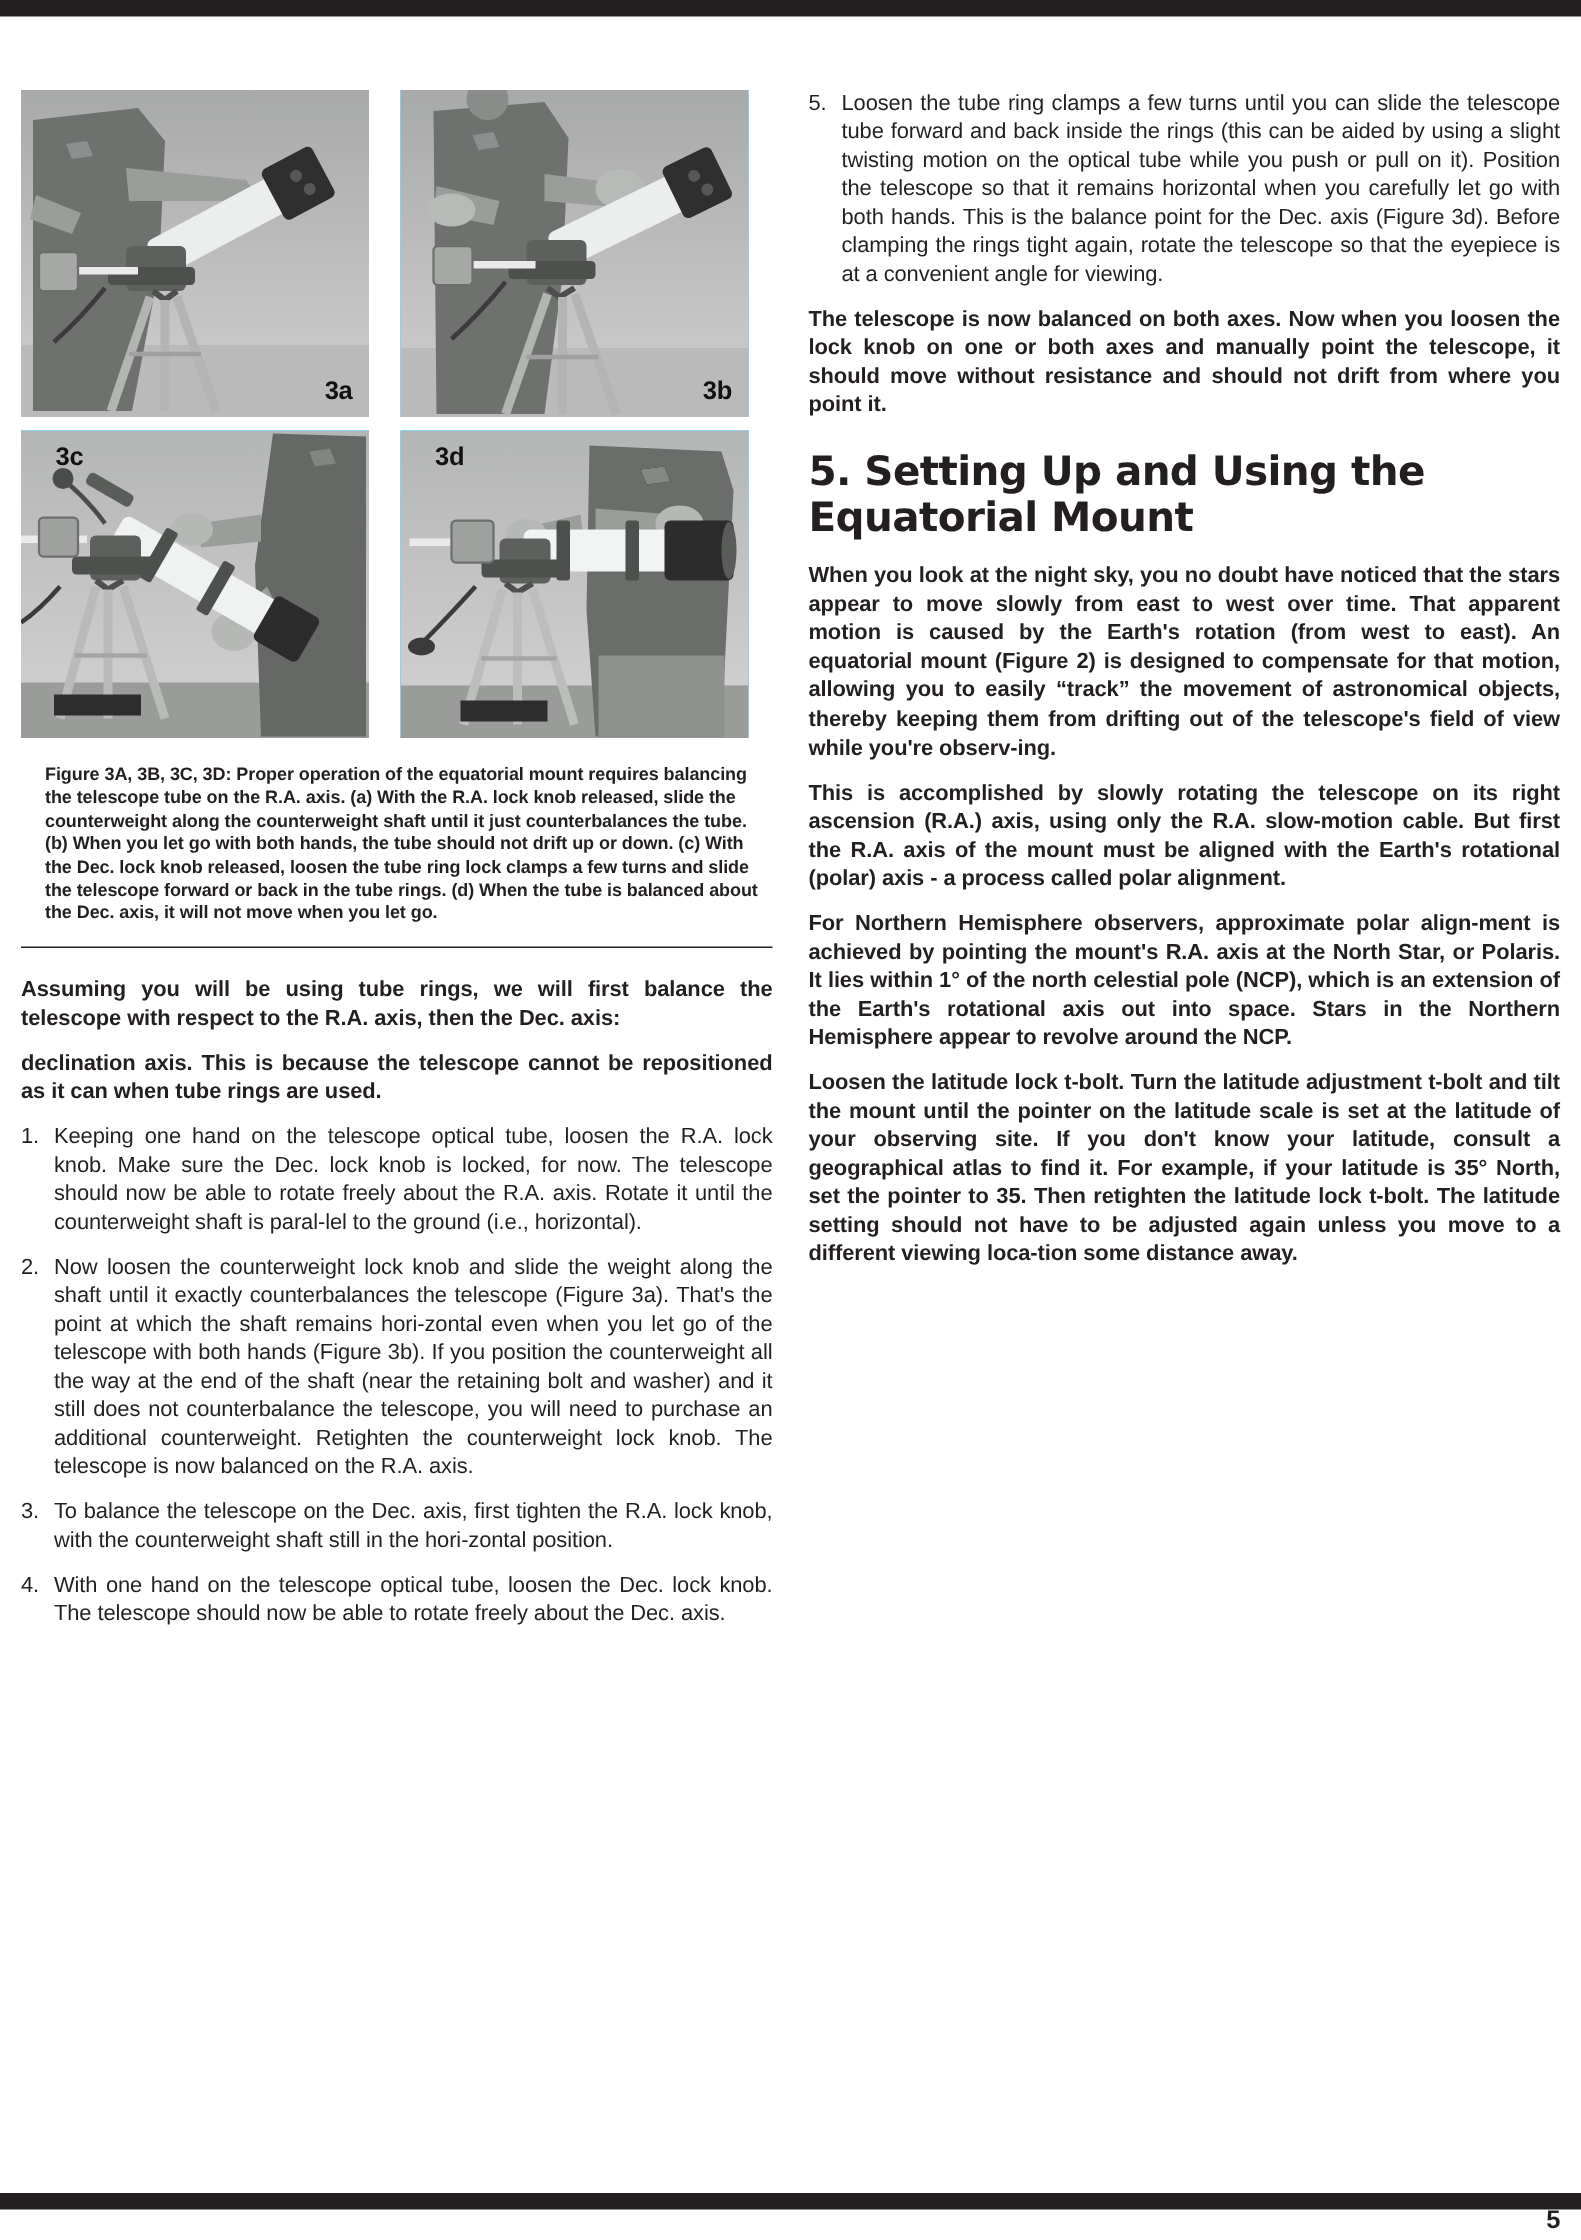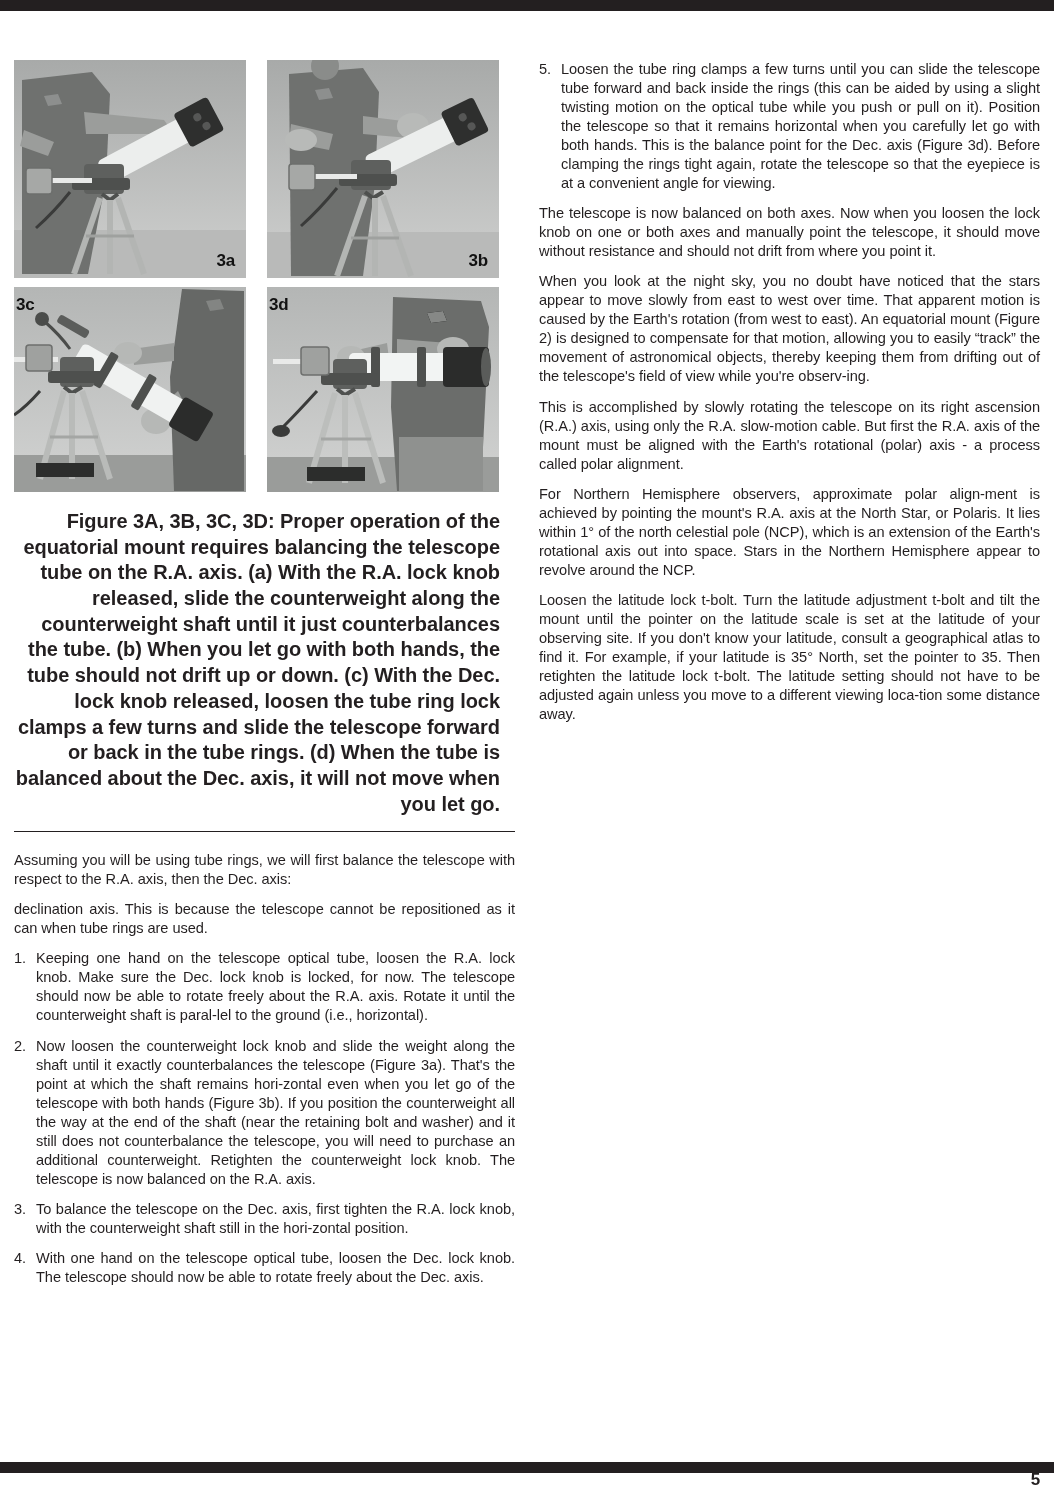--- a/index.html
+++ b/index.html
@@ -64,46 +64,47 @@
   .photo svg { display: block; width: 100%; height: 100%; }
   .photo-label {
     position: absolute;
     font-size: 17px;
     font-weight: bold;
     color: #111111;
     letter-spacing: -0.2px;
     line-height: 1;
   }
   .label-br { right: 11px; bottom: 9px; }
-  .label-tl { left: 2px;  top: 9px;  }
+  .label-tl { left: 23px;  top: 9px;  }
 
   #figure-caption {
-    font-size: 20px;
+    font-size: 12px;
     font-weight: bold;
     line-height: 1.285;
     letter-spacing: -0.05px;
-    margin: 0 0 14px 0;
-    text-align: right;
+    margin: 0 0 14px 16px;
+    text-align: left;
     width: 486px;
   }
   #caption-divider {
     border: 0;
     border-top: 1.4px solid #231f20;
     margin: 0 0 19px 0;
     width: 501px;
   }
 
   
   p.body {
     font-size: 14.6px;
     line-height: 1.305;
     margin: 0 0 11px 0;
     text-align: justify;
     letter-spacing: -0.06px;
     hyphens: manual;
+    font-weight: bold;
   }
   p.body.last { margin-bottom: 0; }
 
   ol.steps {
     margin: 0 0 11px 0;
     padding: 0;
     list-style: none;
     counter-reset: none;
   }
   ol.steps li {
@@ -364,20 +365,21 @@
 
     <ol class="steps">
       <li>
         <span class="step-num">5.</span>
         <span class="step-text">Loosen the tube ring clamps a few turns until you can slide the telescope tube forward and back inside the rings (this can be aided by using a slight twisting motion on the optical tube while you push or pull on it). Position the telescope so that it remains horizontal when you carefully let go with both hands. This is the balance point for the Dec. axis (Figure 3d). Before clamping the rings tight again, rotate the telescope so that the eyepiece is at a convenient angle for viewing.</span>
       </li>
     </ol>
 
     <p class="body">The telescope is now balanced on both axes. Now when you loosen the lock knob on one or both axes and manually point the telescope, it should move without resistance and should not drift from where you point it.</p>
 
+    <h2 class="section-title">5. Setting Up and Using the Equatorial Mount</h2>
 
     <p class="body">When you look at the night sky, you no doubt have noticed that the stars appear to move slowly from east to west over time. That apparent motion is caused by the Earth's rotation (from west to east). An equatorial mount (Figure 2) is designed to compensate for that motion, allowing you to easily “track” the movement of astronomical objects, thereby keeping them from drifting out of the telescope's field of view while you're observ-ing.</p>
     <p class="body">This is accomplished by slowly rotating the telescope on its right ascension (R.A.) axis, using only the R.A. slow-motion cable. But first the R.A. axis of the mount must be aligned with the Earth's rotational (polar) axis - a process called polar alignment.</p>
 
 
     <p class="body">For Northern Hemisphere observers, approximate polar align-ment is achieved by pointing the mount's R.A. axis at the North Star, or Polaris. It lies within 1° of the north celestial pole (NCP), which is an extension of the Earth's rotational axis out into space. Stars in the Northern Hemisphere appear to revolve around the NCP.</p>
     <p class="body last">Loosen the latitude lock t-bolt. Turn the latitude adjustment t-bolt and tilt the mount until the pointer on the latitude scale is set at the latitude of your observing site. If you don't know your latitude, consult a geographical atlas to find it.  For example, if your latitude is 35° North, set the pointer to 35. Then retighten the latitude lock t-bolt. The latitude setting should not have to be adjusted again unless you move to a different viewing loca-tion some distance away.</p>
 
   </div>
 </div>

